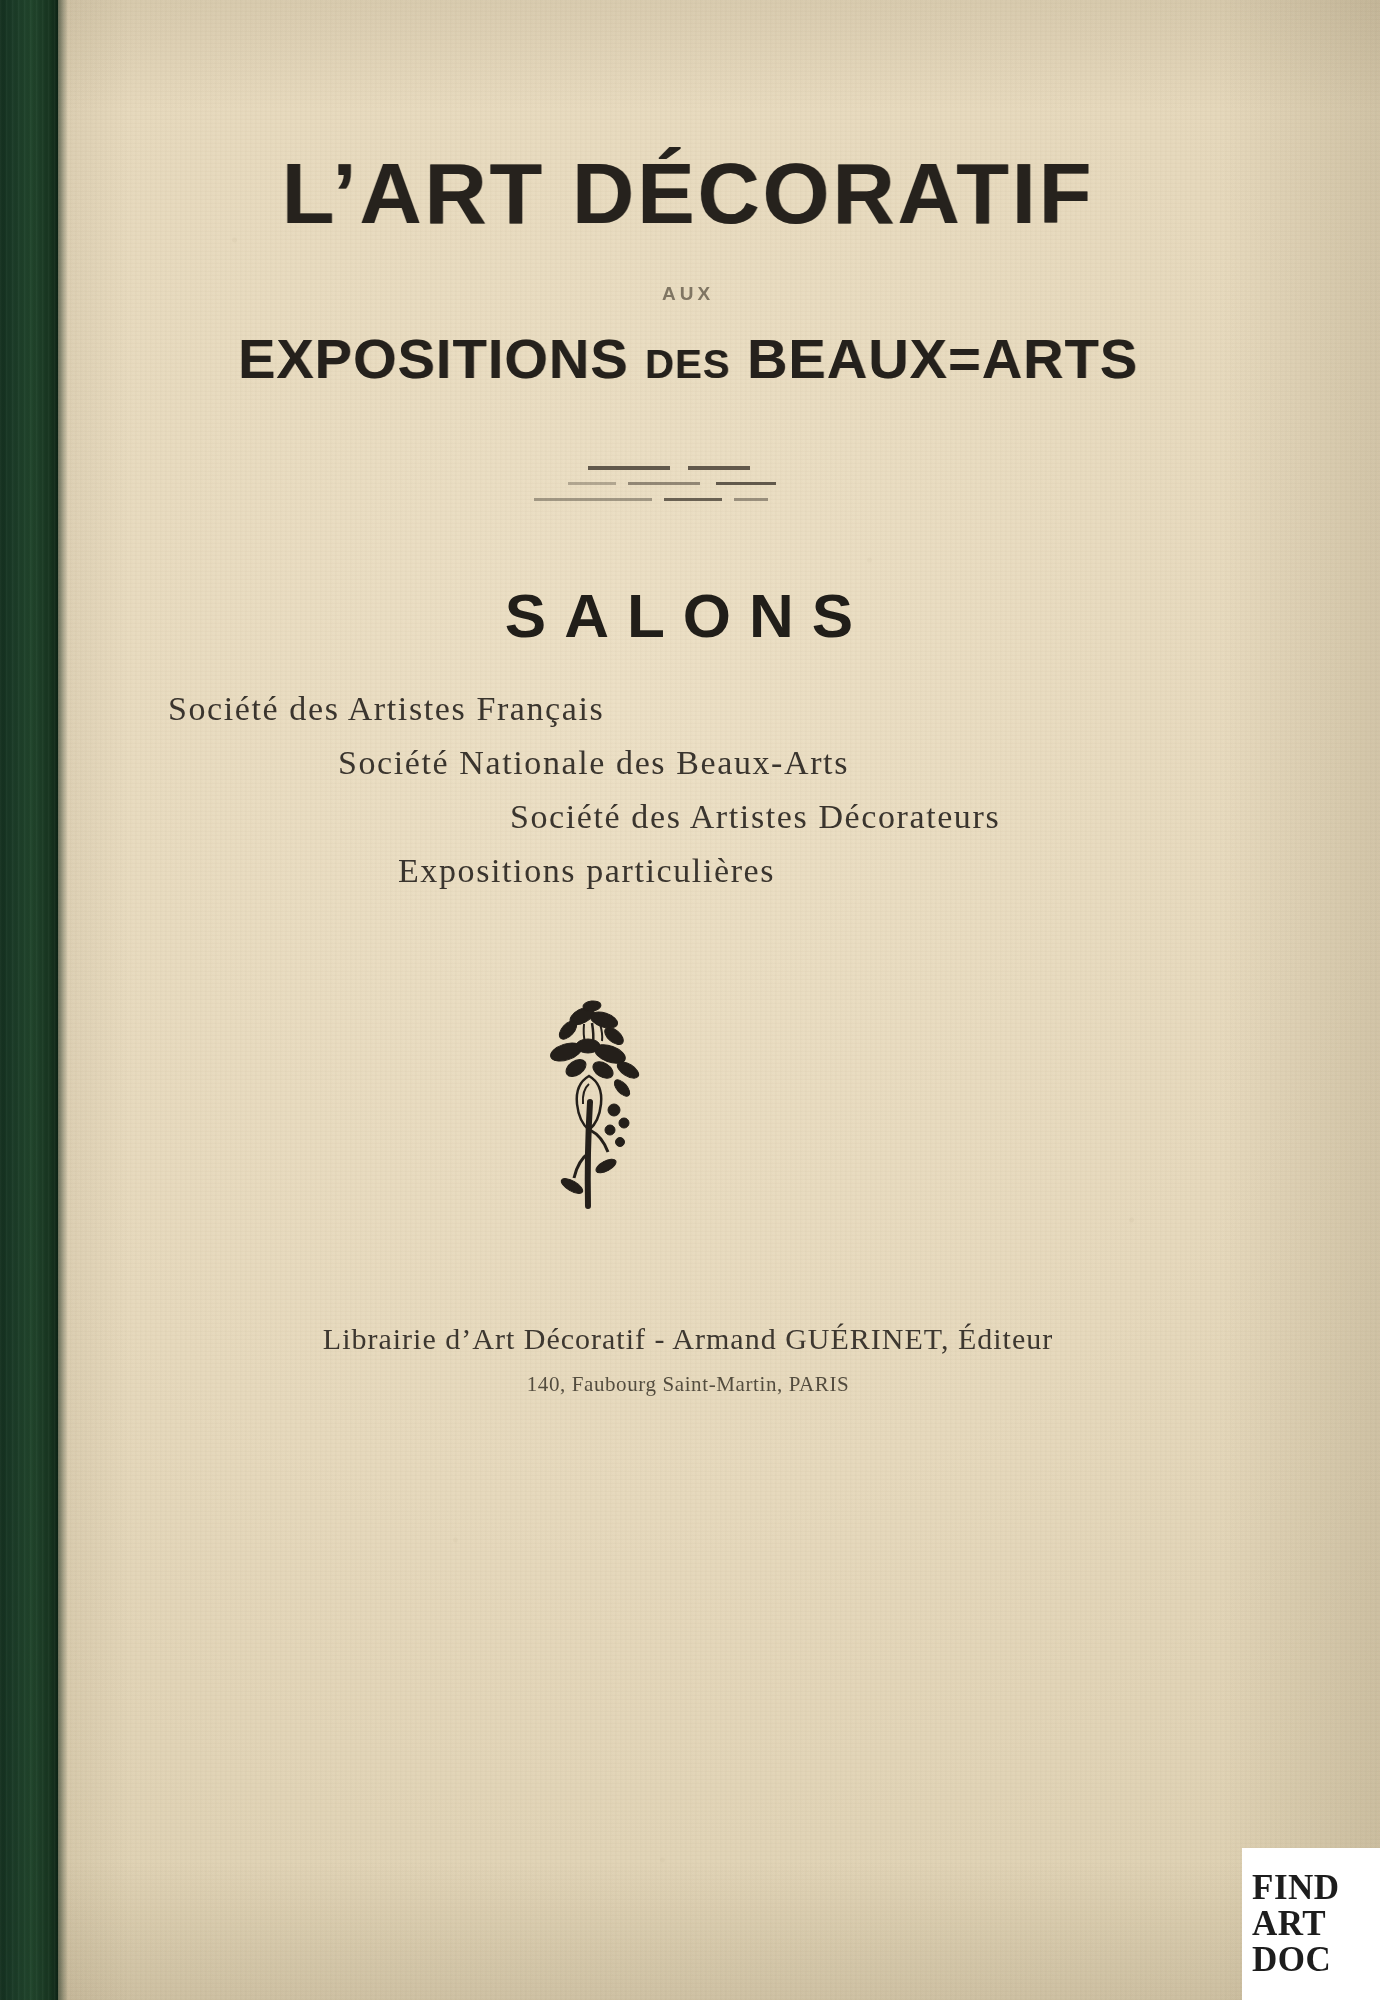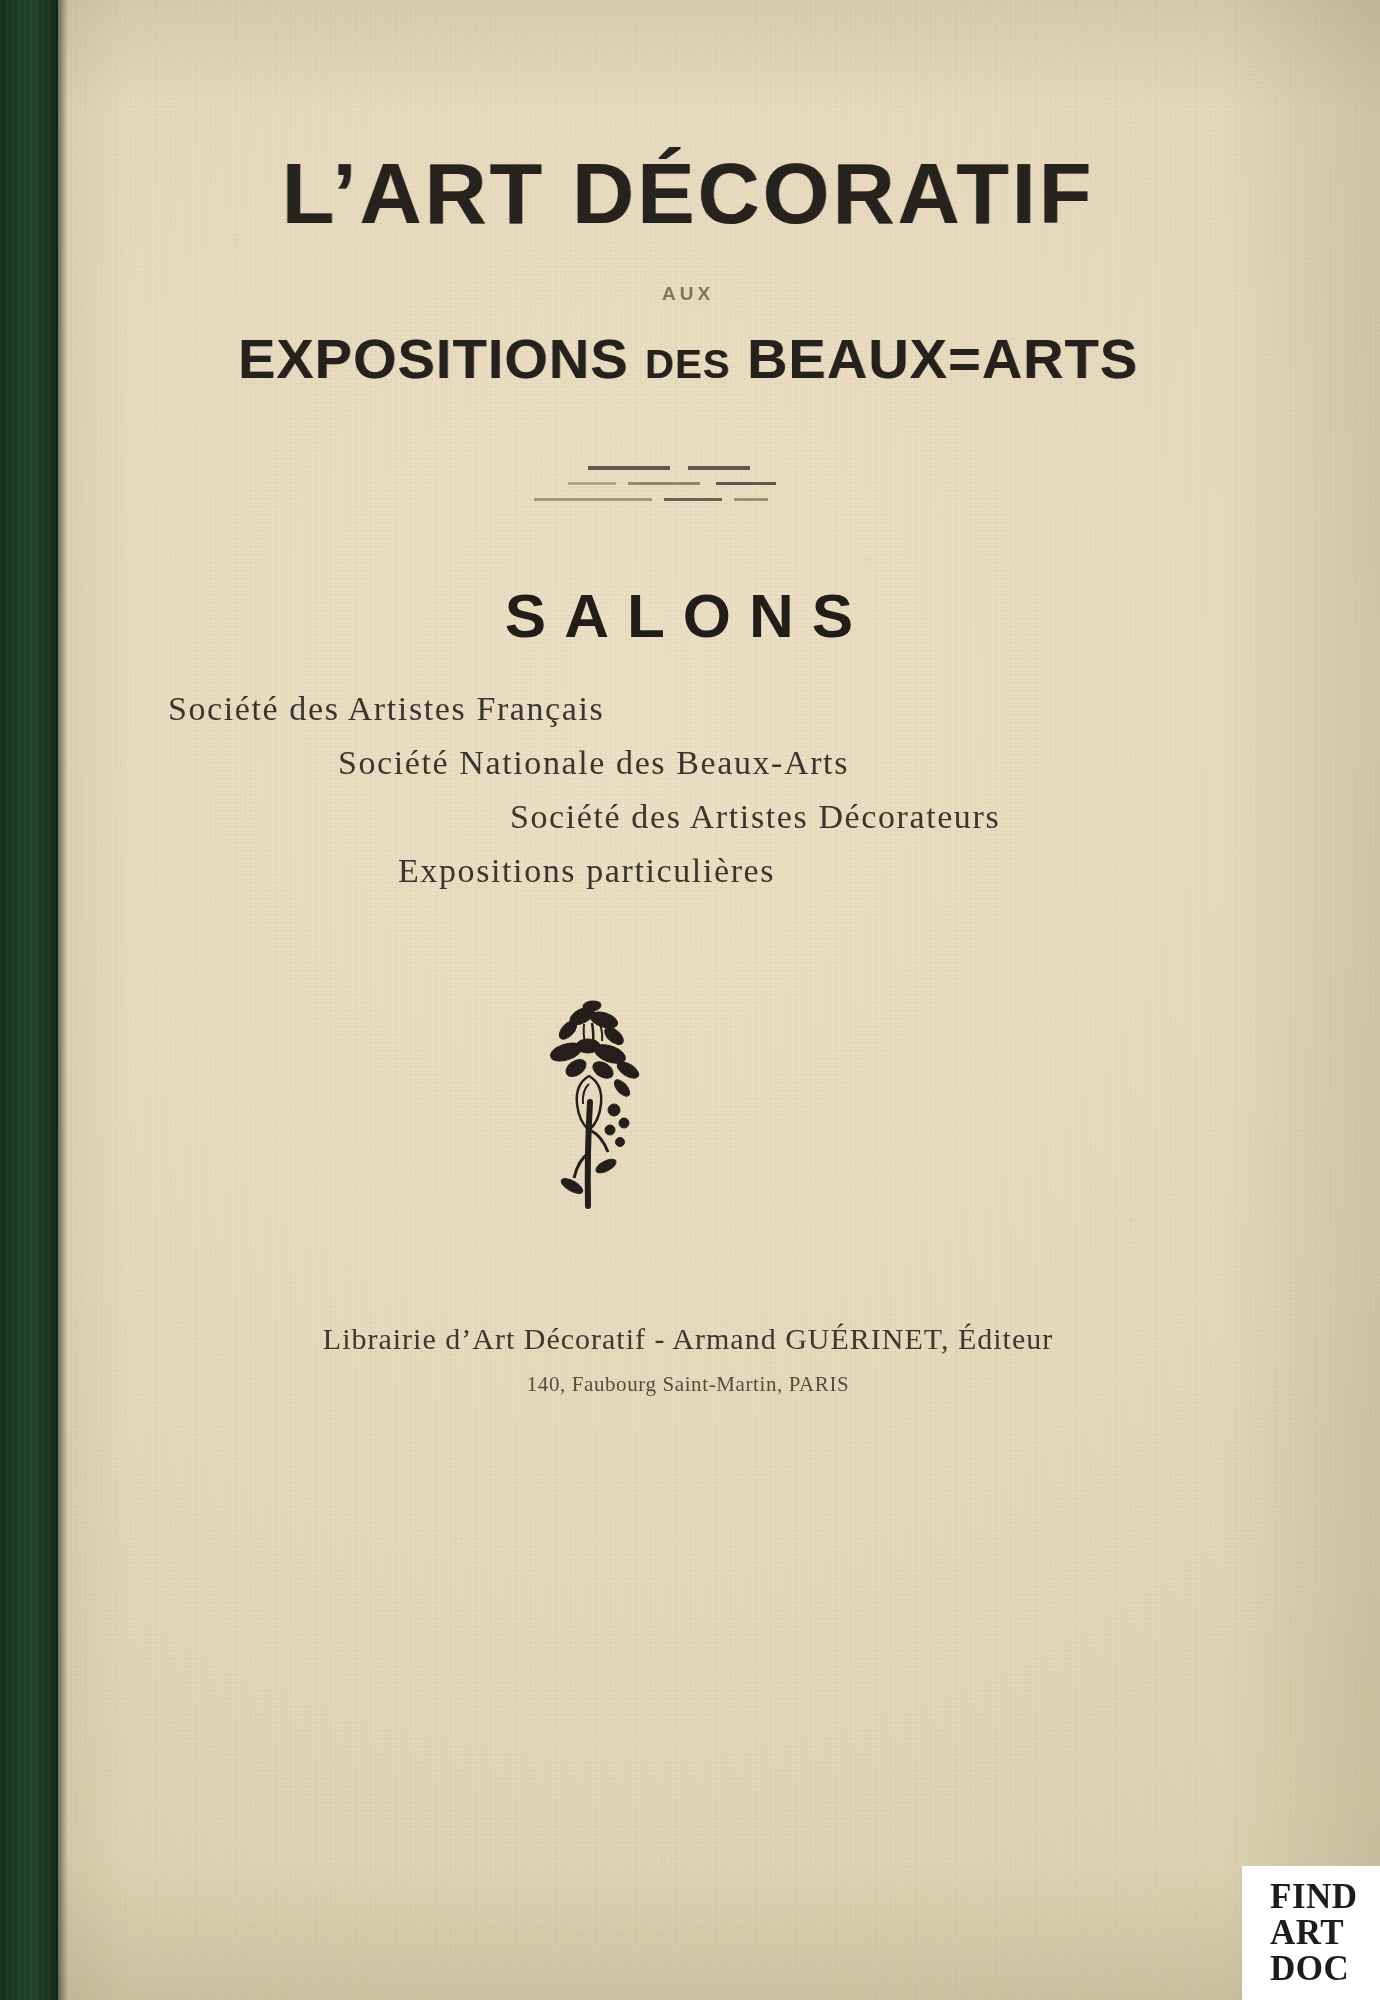--- a/index.html
+++ b/index.html
@@ -196,26 +196,26 @@
     color: #3a3429;
     opacity: 0.85;
   }
 
   
   #watermark {
     position: absolute;
     right: 0;
     bottom: 0;
     width: 138px;
-    height: 134px;
+    height: 152px;
     background: #ffffff;
     display: flex;
     flex-direction: column;
     justify-content: center;
-    padding-left: 28px;
+    padding-left: 10px;
     box-sizing: border-box;
   }
   #watermark div {
     font-family: "Liberation Serif", serif;
     font-weight: 700;
     font-size: 35px;
     line-height: 1.03;
     color: #1d1d1d;
     letter-spacing: 0.5px;
   }

